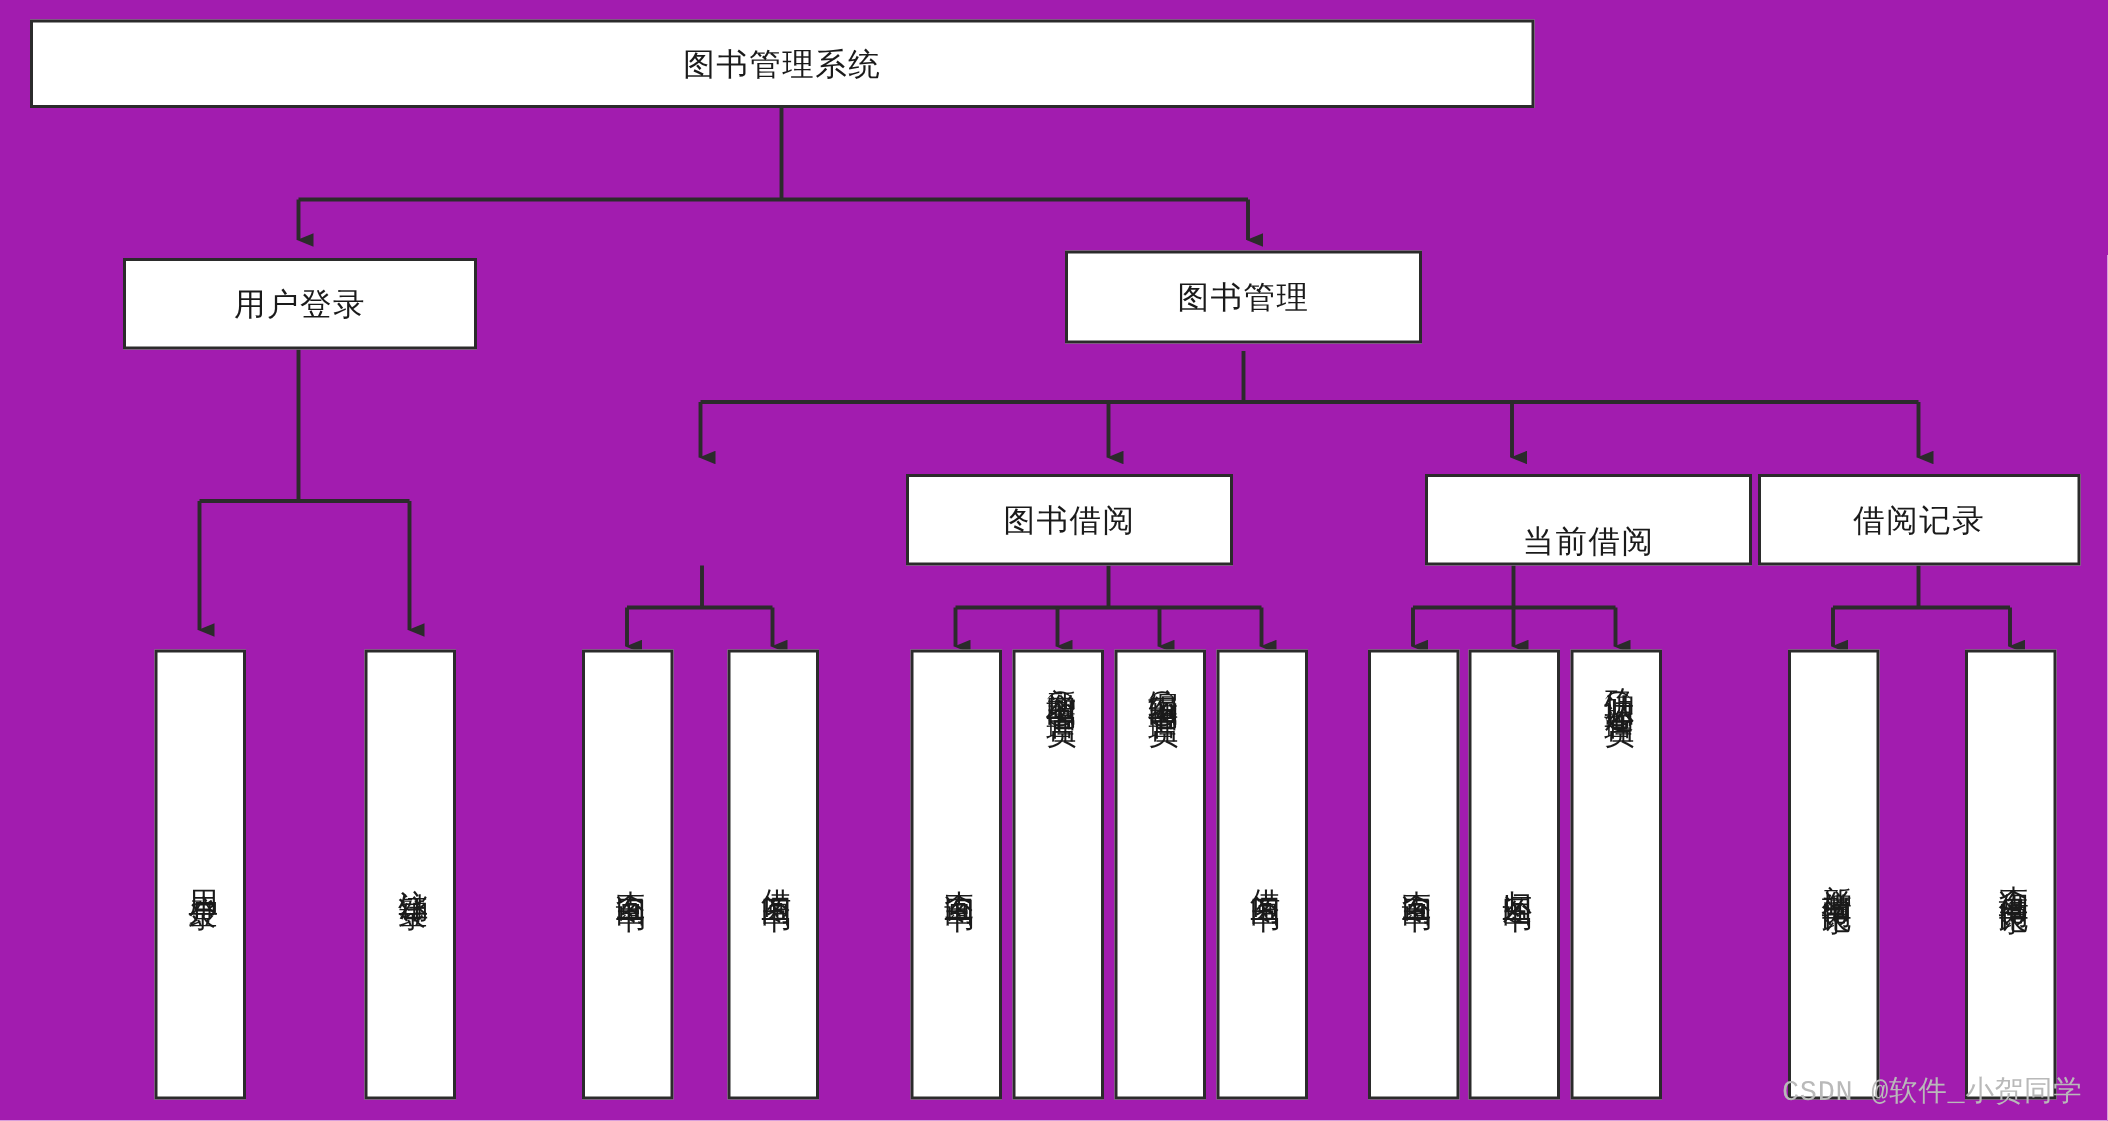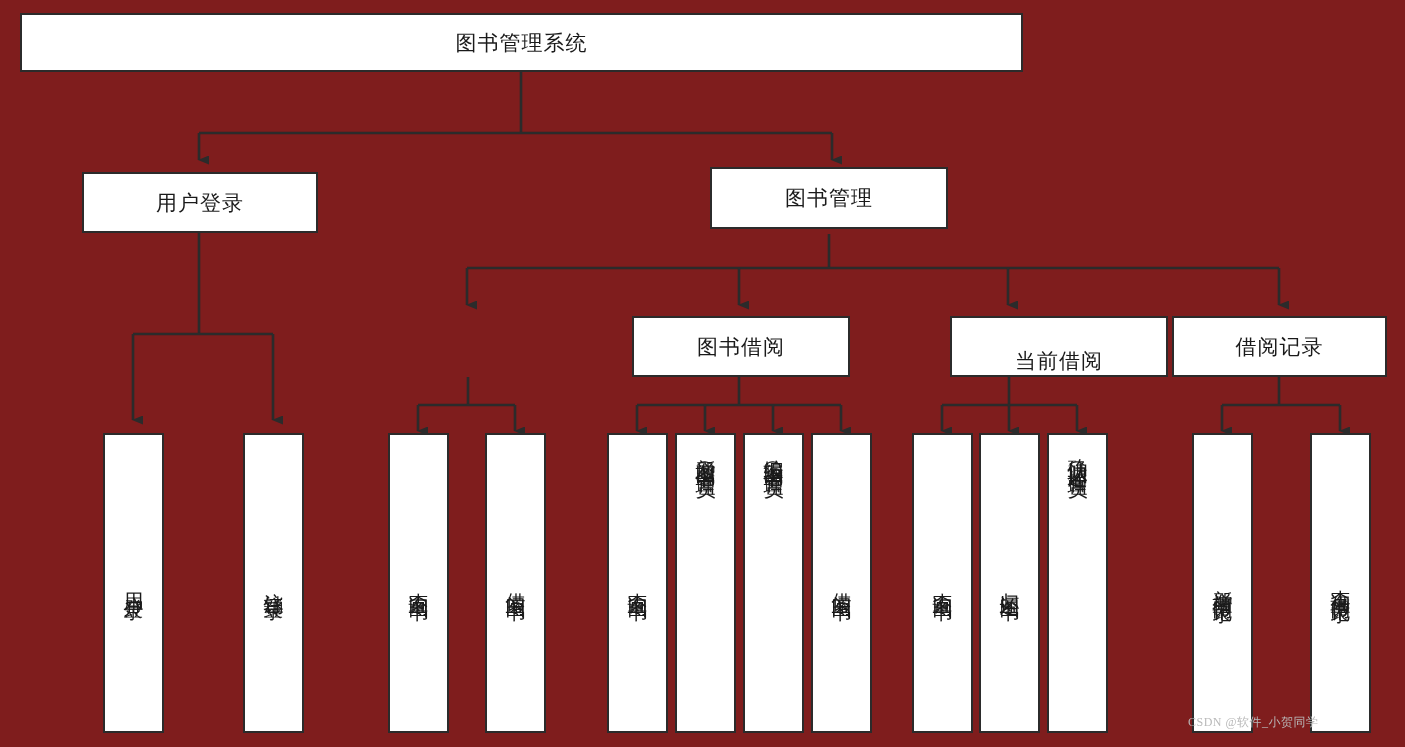--- a/index.html
+++ b/index.html
@@ -4,22 +4,22 @@
 <style>
   html, body {
     margin: 0;
     padding: 0;
     background: #ffffff;
   }
   #canvas {
     position: relative;
     width: 1405px;
     height: 747px;
-    background: #7f1d1d;
-    font-family: Liberation Serif, serif;
+    background: #a21caf;
+    font-family: Liberation Mono, monospace;
     overflow: hidden;
   }
   .node {
     position: absolute;
     box-sizing: border-box;
     border: 2px solid #2b2b2b;
     background: #ffffff;
     display: flex;
     align-items: center;
     justify-content: center;
@@ -50,21 +50,21 @@
     left: 0;
     top: 0;
     width: 1405px;
     height: 747px;
     pointer-events: none;
   }
   .watermark {
     position: absolute;
     left: 1188px;
     top: 714px;
-    font-size: 12px;
+    font-size: 19px;
     color: #b9b9b9;
     white-space: nowrap;
     letter-spacing: 0.5px;
   }
 </style>
 </head>
 <body>
 
 <div id="canvas">
 
@@ -124,21 +124,21 @@
 
   <div class="node horiz" style="left:82px; top:172px; width:236px; height:61px;">
     <span>用户登录</span>
   </div>
 
   <div class="node horiz" style="left:710px; top:167px; width:238px; height:62px;">
     <span>图书管理</span>
   </div>
 
 
-  <div class="node horiz" style="left:632px; top:316px; width:218px; height:61px;">
+  <div class="node horiz" style="left:604px; top:316px; width:218px; height:61px;">
     <span>图书借阅</span>
   </div>
 
   <div class="node horiz" style="left:950px; top:316px; width:218px; height:61px;align-items:flex-end;">
     <span>当前借阅</span>
   </div>
 
   <div class="node horiz" style="left:1172px; top:316px; width:215px; height:61px;">
     <span>借阅记录</span>
   </div>

